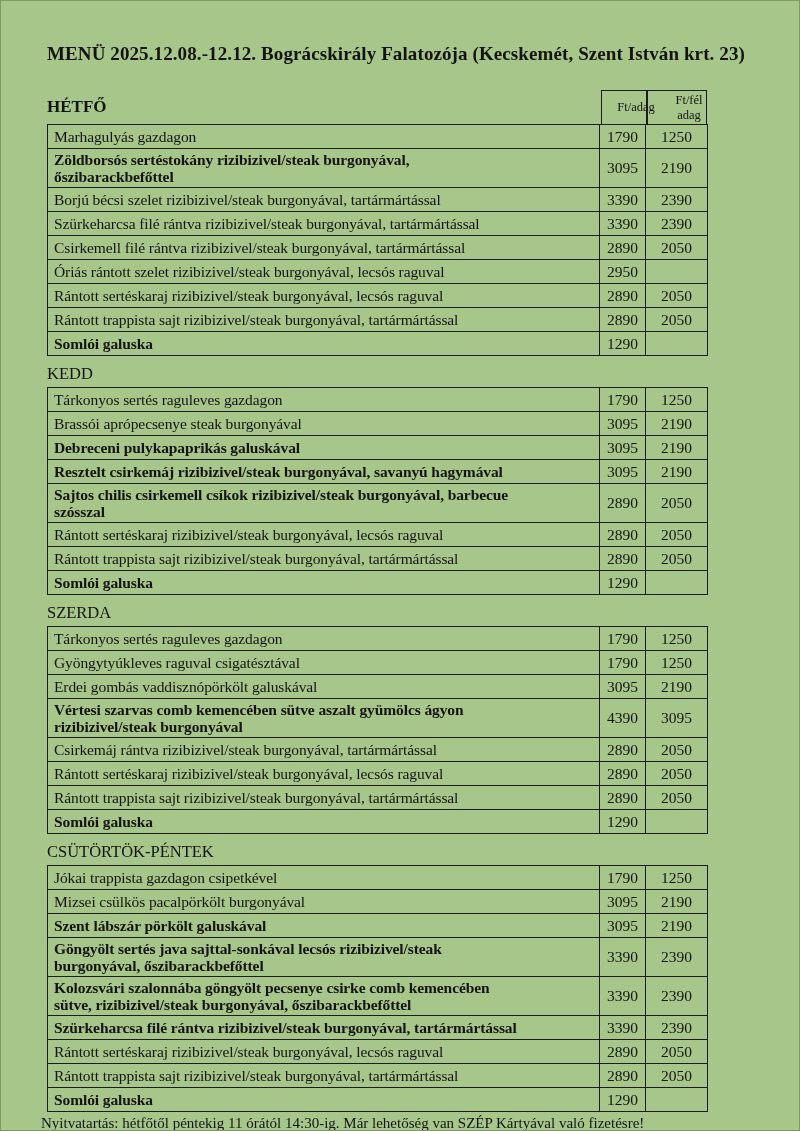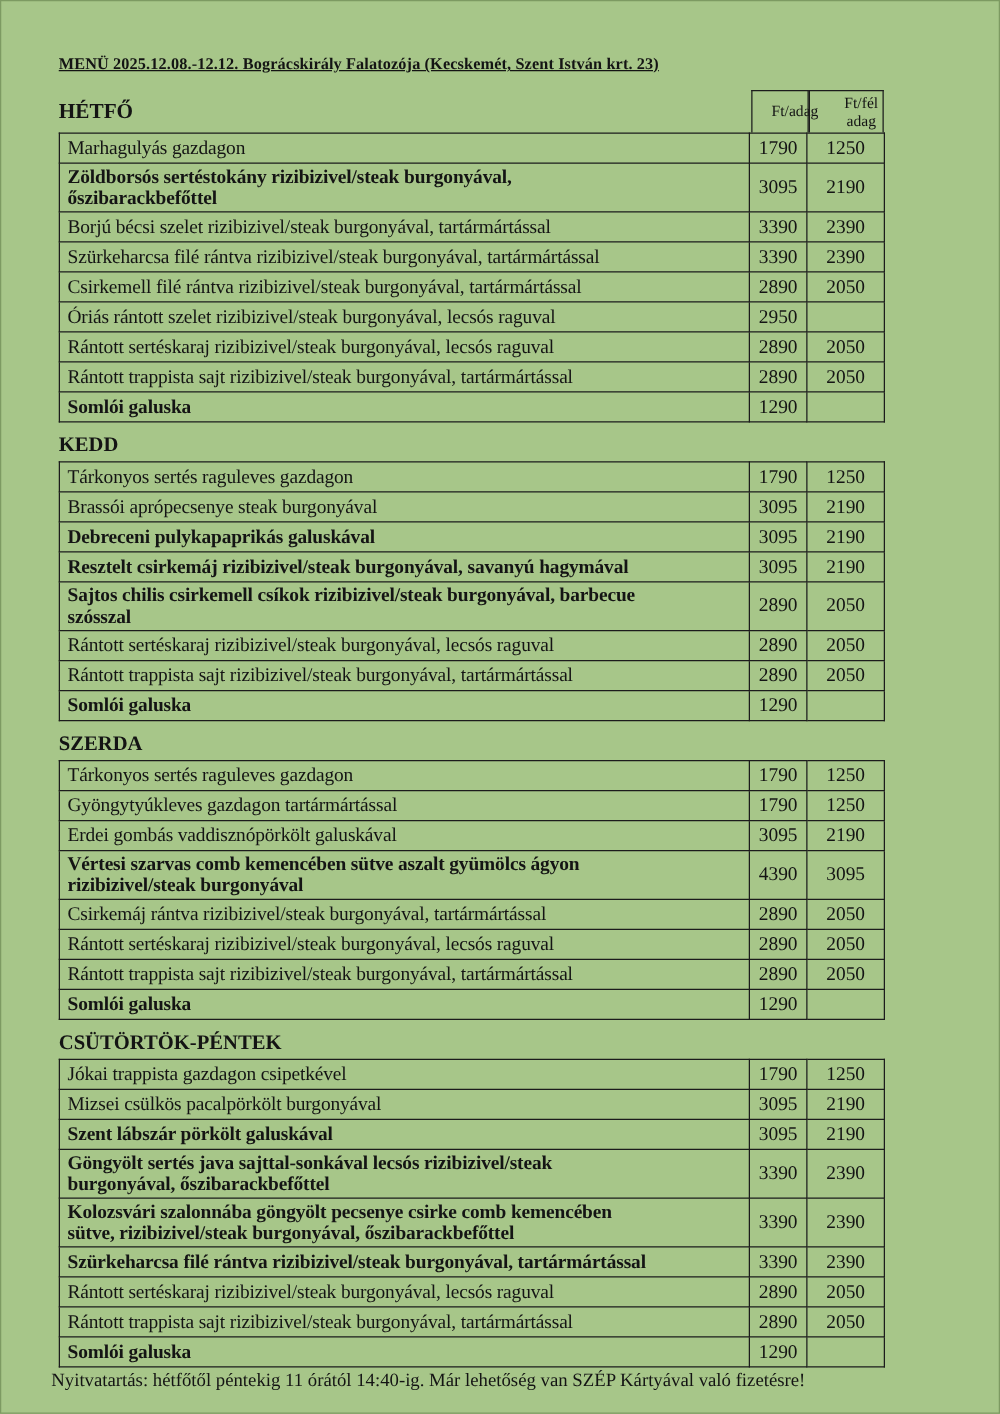--- a/index.html
+++ b/index.html
@@ -15,25 +15,24 @@
     overflow: hidden;
     box-sizing: border-box;
     border: 1px solid #7d9a62;
   }
   .page {
     padding: 42px 0 0 46px;
     width: 660px;
   }
   .title {
     font-weight: bold;
-    font-size: 13px;
+    font-size: 19px;
     letter-spacing: 0.1px;
-    margin-bottom: 13px;
+    margin-bottom: 25px;
     white-space: nowrap;
-    text-decoration: underline;
   }
   .day-header-row {
     display: flex;
     align-items: stretch;
     width: 660px;
     height: 34px;
   }
   .day-header-row .day-name {
     flex: 1;
     font-weight: bold;
@@ -48,21 +47,21 @@
     display: flex;
     align-items: center;
     justify-content: center;
     font-size: 12.5px;
     text-align: center;
     padding-left: 24px;
   }
   .price-head-box.col-a { width: 46px; }
   .price-head-box.col-b { width: 60px; }
   .day-label {
-    font-weight: bold;
+    font-weight: normal;
     font-size: 16.5px;
     margin: 8px 0 3px 0;
   }
   table.menu-table {
     border-collapse: collapse;
     width: 660px;
     table-layout: fixed;
   }
   table.menu-table td {
     border: 1.5px solid var(--line, #1c1c1c);
@@ -215,21 +214,21 @@
           <col style="width: 46px;">
           <col style="width: 62px;">
         </colgroup>
         <tbody>
           <tr>
             <td class="dish-name">Tárkonyos sertés raguleves gazdagon</td>
             <td class="price">1790</td>
             <td class="price">1250</td>
           </tr>
           <tr>
-            <td class="dish-name">Gyöngytyúkleves gazdagon tartármártással</td>
+            <td class="dish-name">Gyöngytyúkleves raguval csigatésztával</td>
             <td class="price">1790</td>
             <td class="price">1250</td>
           </tr>
           <tr>
             <td class="dish-name">Erdei gombás vaddisznópörkölt galuskával</td>
             <td class="price">3095</td>
             <td class="price">2190</td>
           </tr>
           <tr>
             <td class="dish-name bold">Vértesi szarvas comb kemencében sütve aszalt gyümölcs ágyon
@@ -311,15 +310,15 @@
           </tr>
           <tr>
             <td class="dish-name bold">Somlói galuska</td>
             <td class="price">1290</td>
             <td class="price"></td>
           </tr>
         </tbody>
       </table>
     </div>
 
-  <div class="footer">Nyitvatartás: hétfőtől péntekig 11 órától 14:40-ig. Már lehetőség van SZÉP Kártyával való fizetésre!</div>
+  <div class="footer">Nyitvatartás: hétfőtől péntekig 11 órától 14:30-ig. Már lehetőség van SZÉP Kártyával való fizetésre!</div>
 
 </div>
 
 </body></html>

